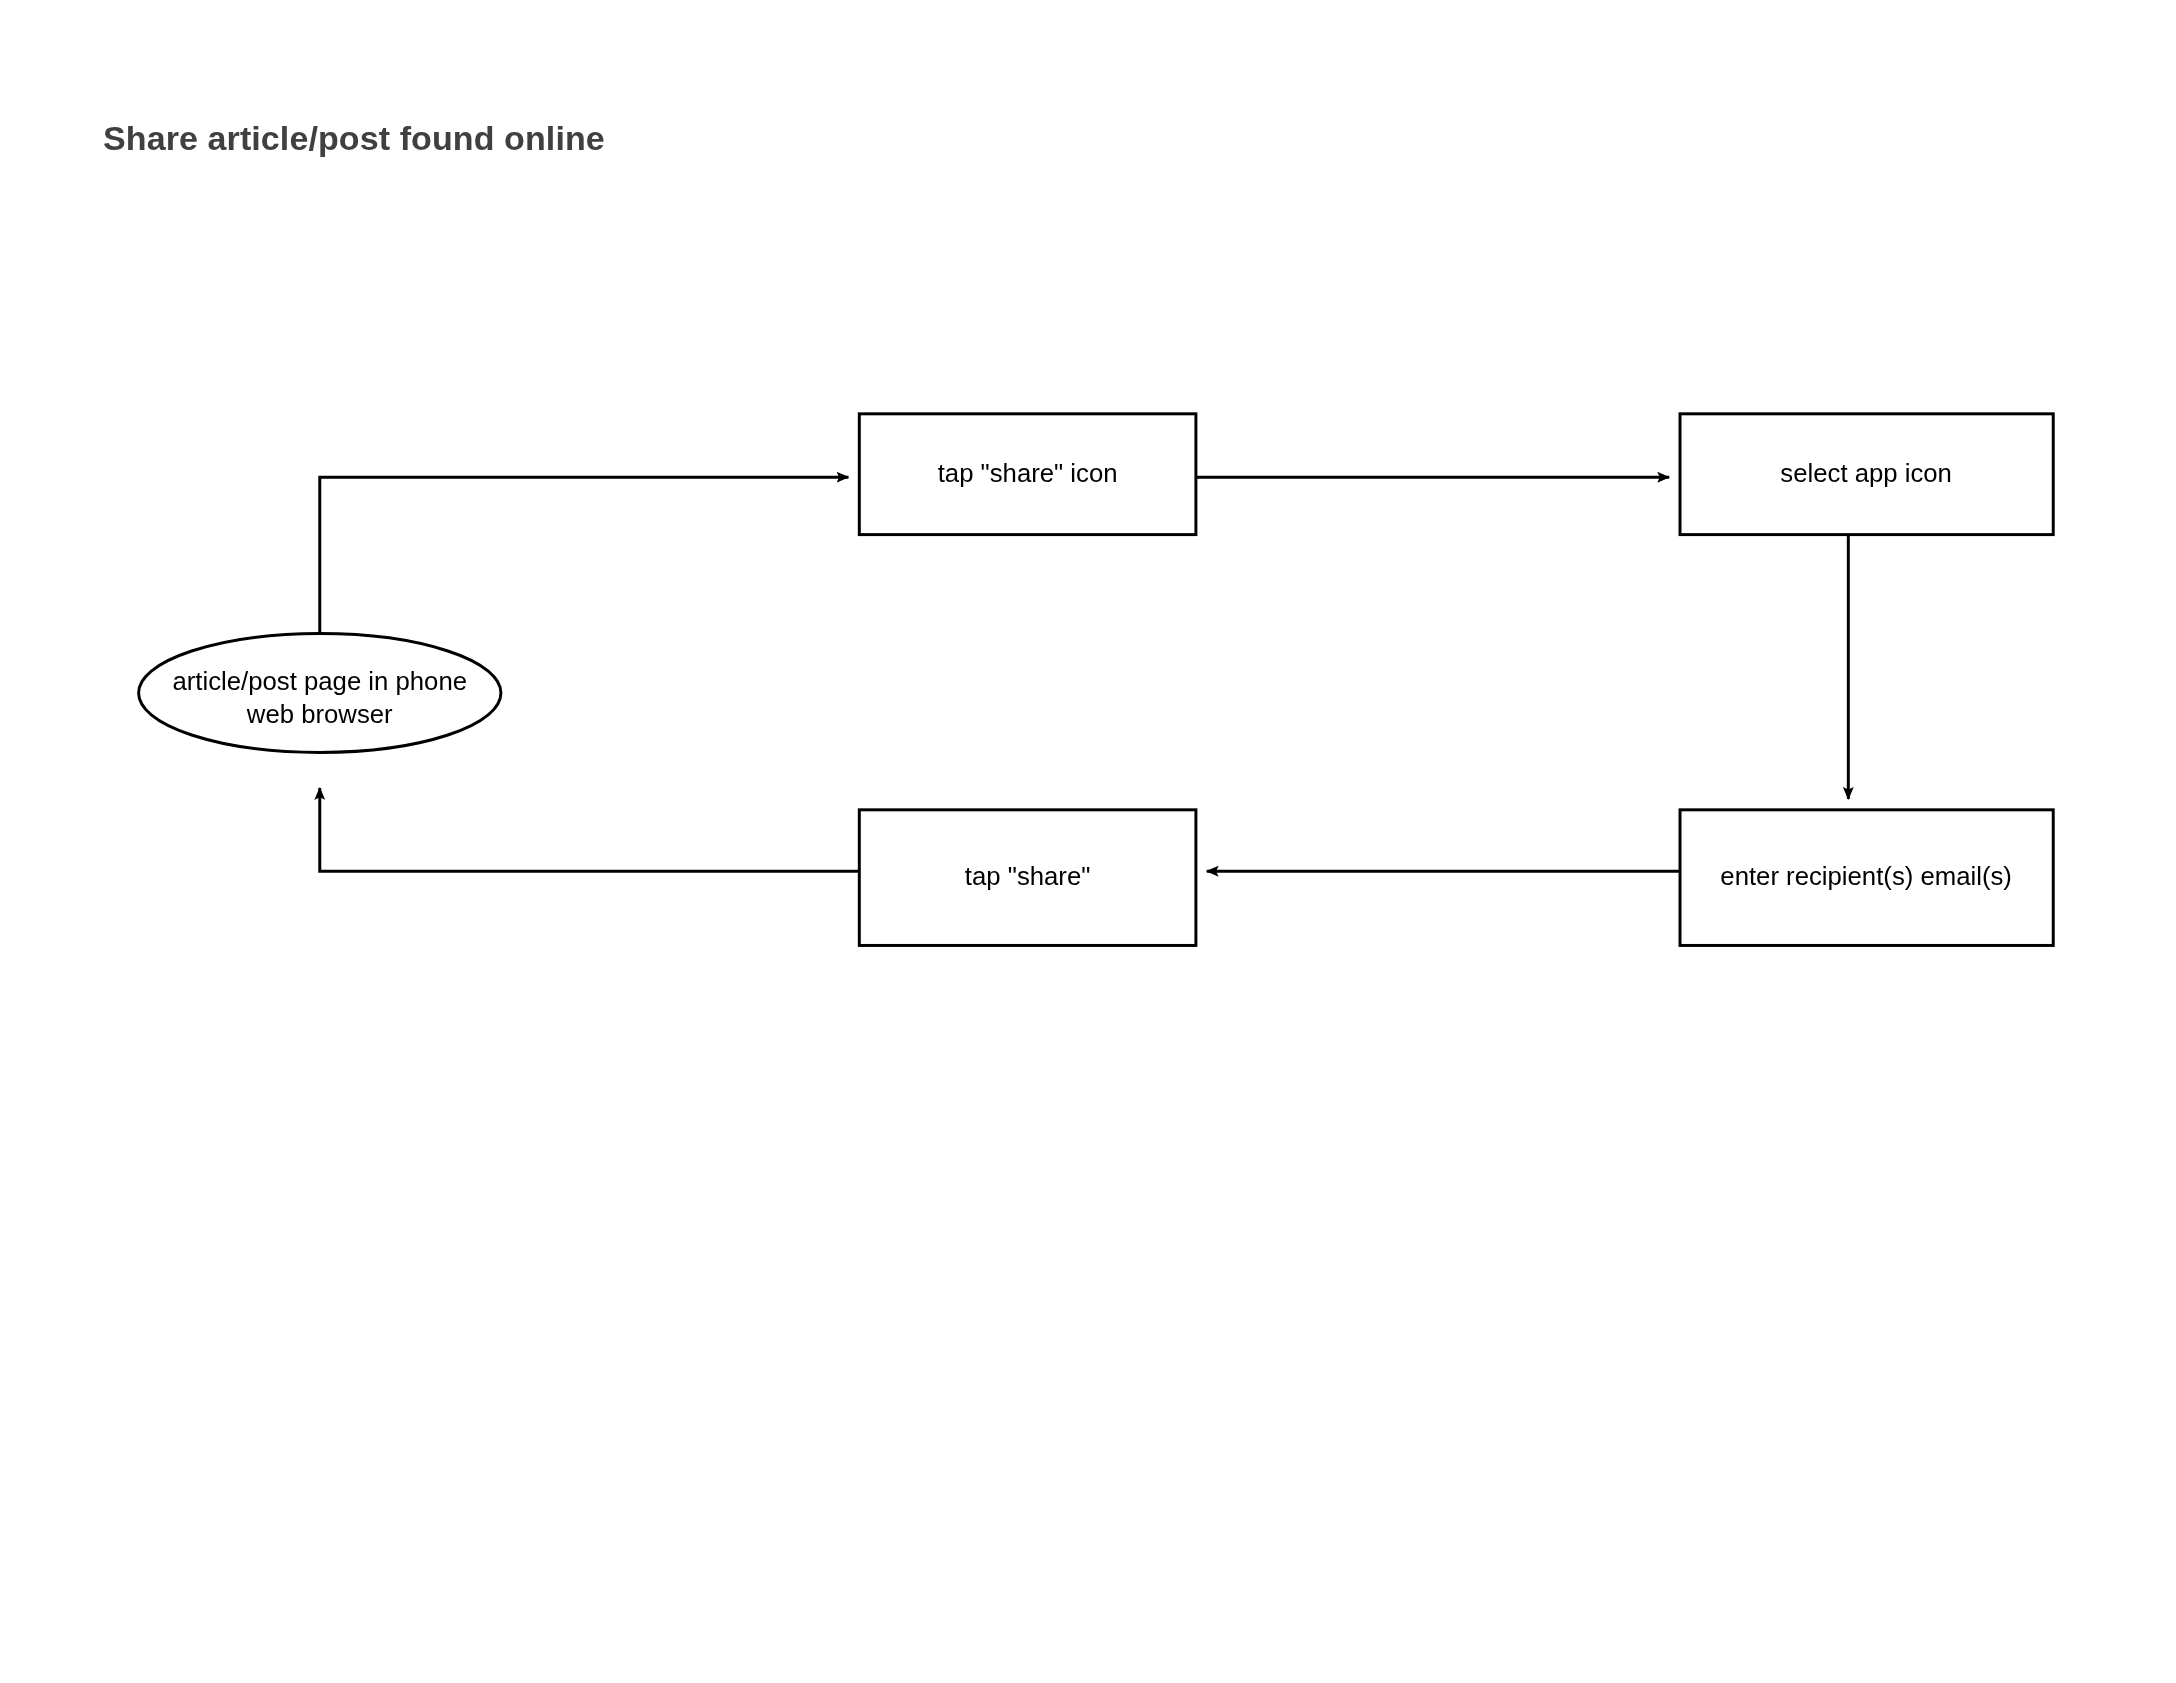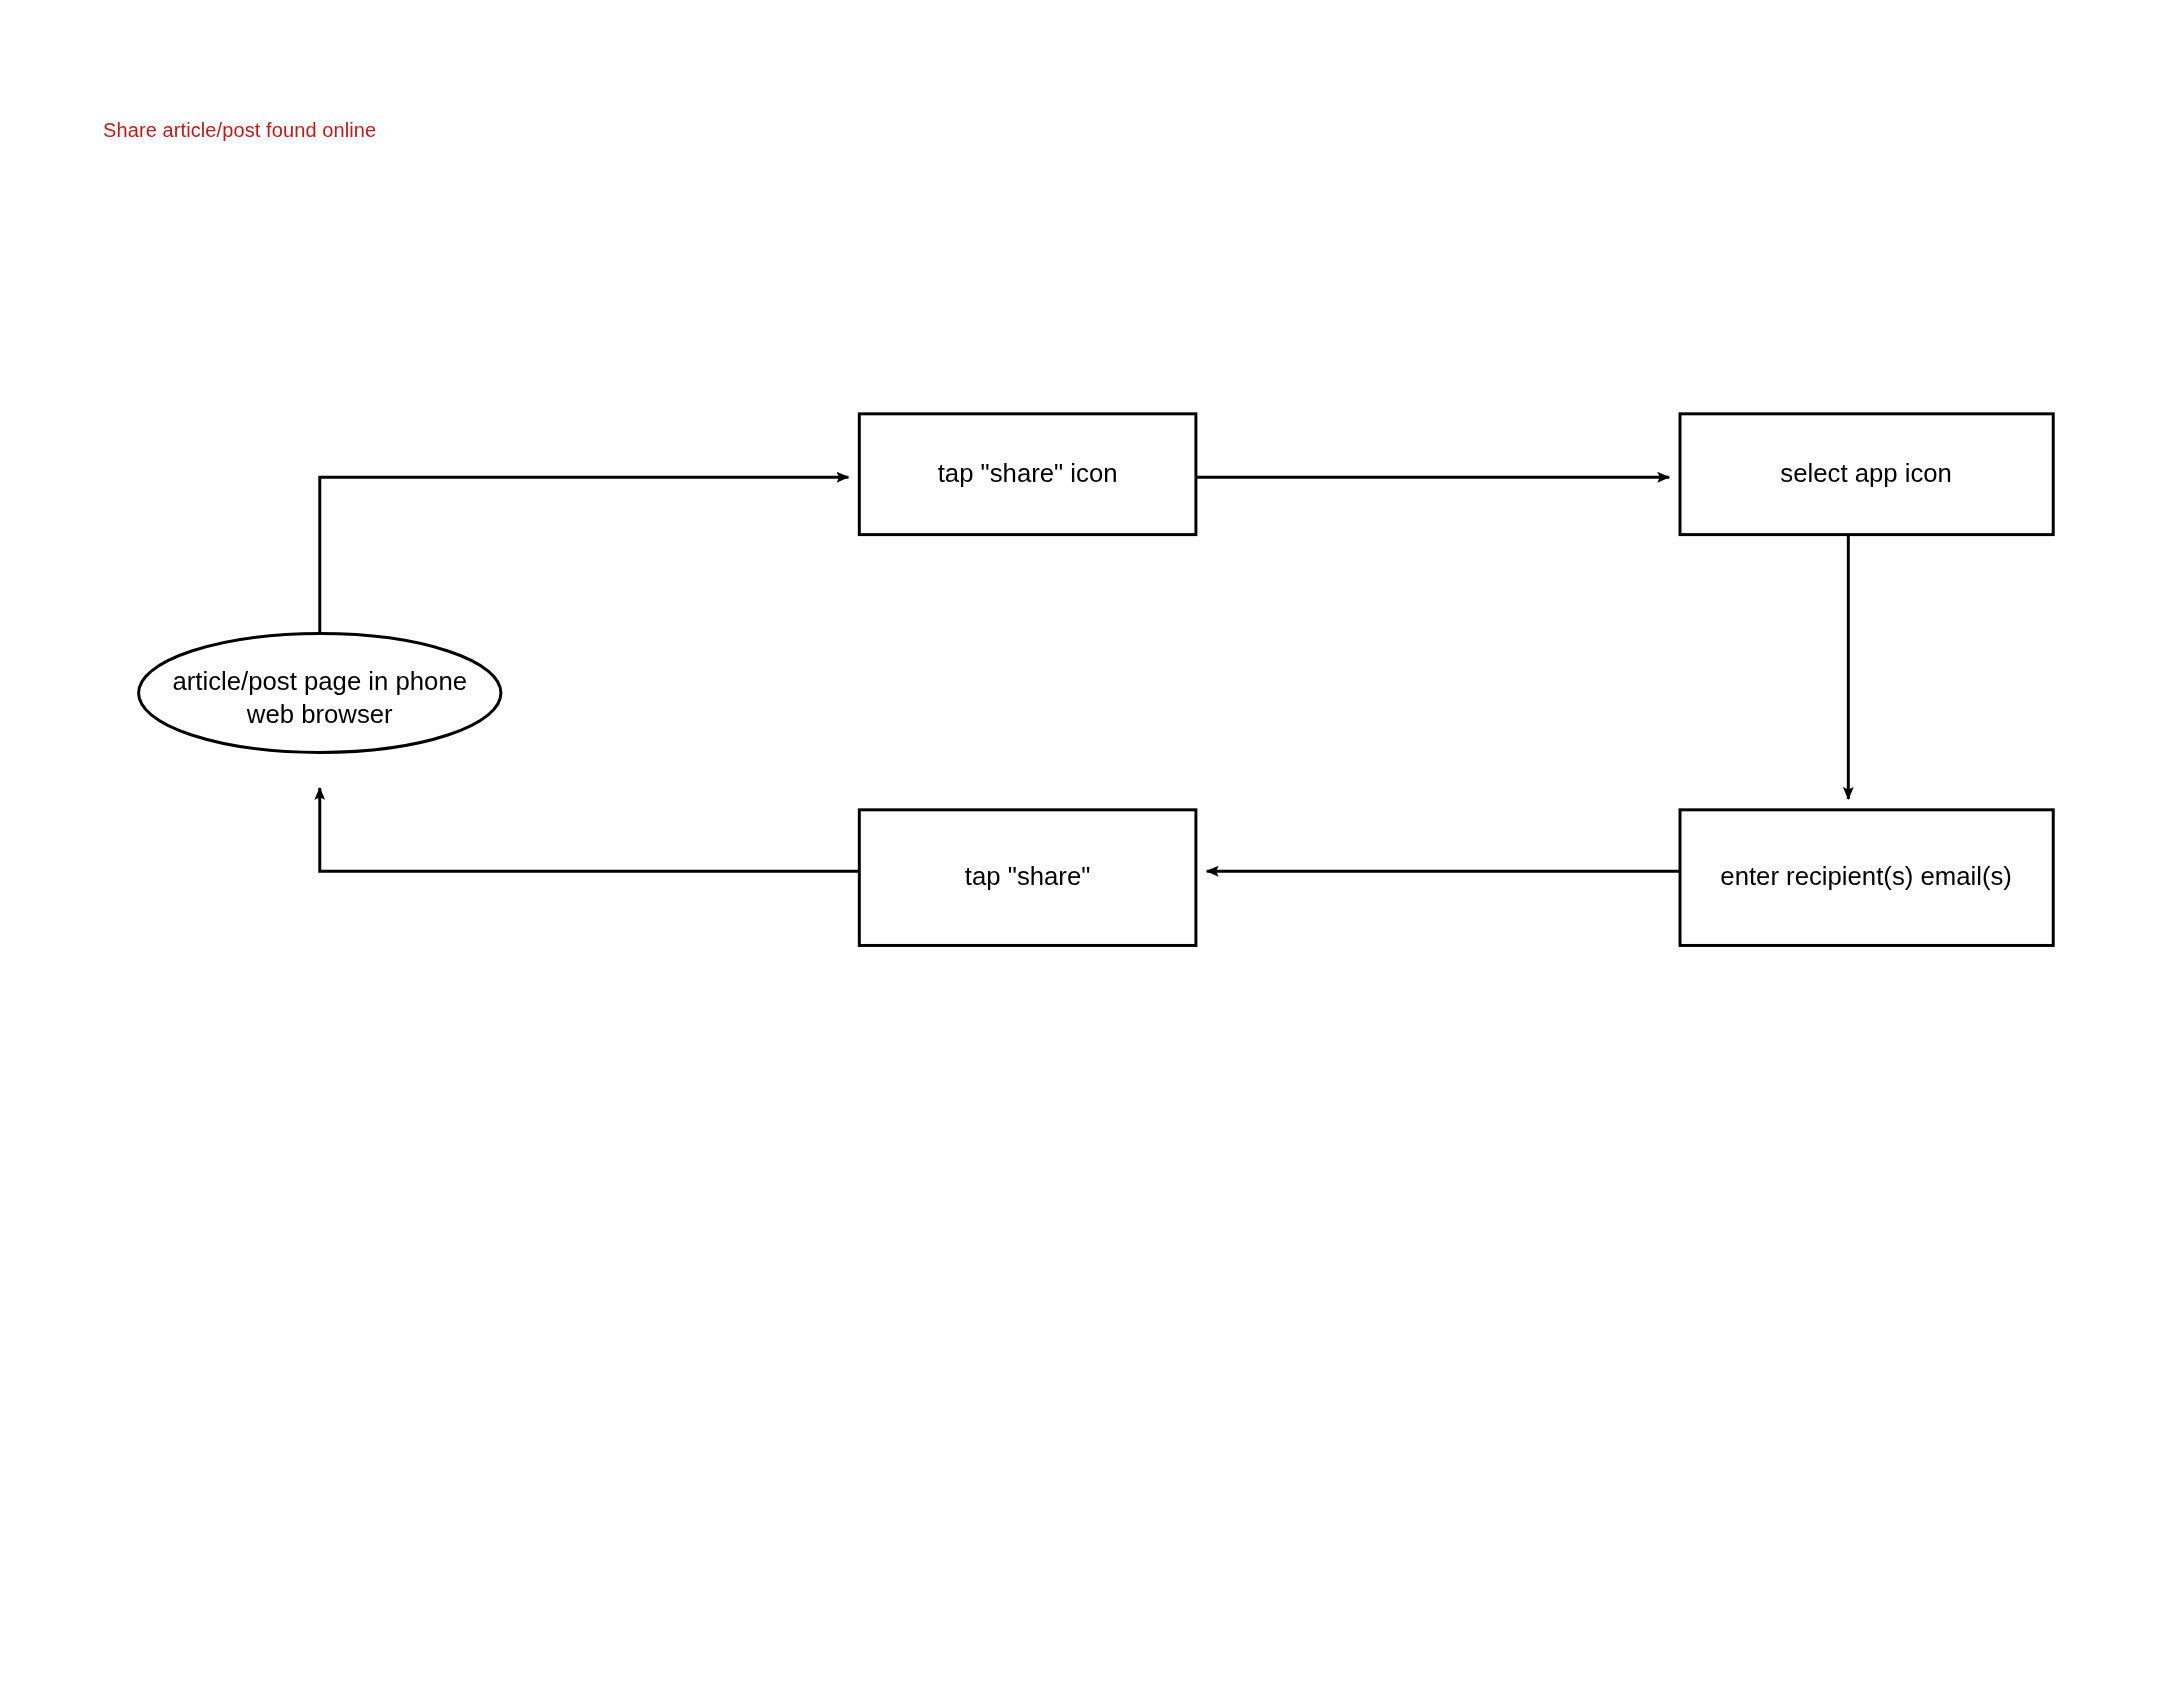--- a/index.html
+++ b/index.html
@@ -18,24 +18,24 @@
   #diagram-root {
     position: relative;
     width: 2176px;
     height: 1683px;
     background: #ffffff;
   }
   .diagram-title {
     position: absolute;
     left: 103px;
     top: 119px;
-    font-size: 20px;
-    font-weight: normal;
+    font-size: 34px;
+    font-weight: bold;
     letter-spacing: 0.1px;
-    color: #b91c1c;
+    color: #404040;
     white-space: nowrap;
   }
   svg.flow-canvas {
     position: absolute;
     left: 0;
     top: 0;
     width: 2176px;
     height: 1683px;
   }
   .node-shape {

